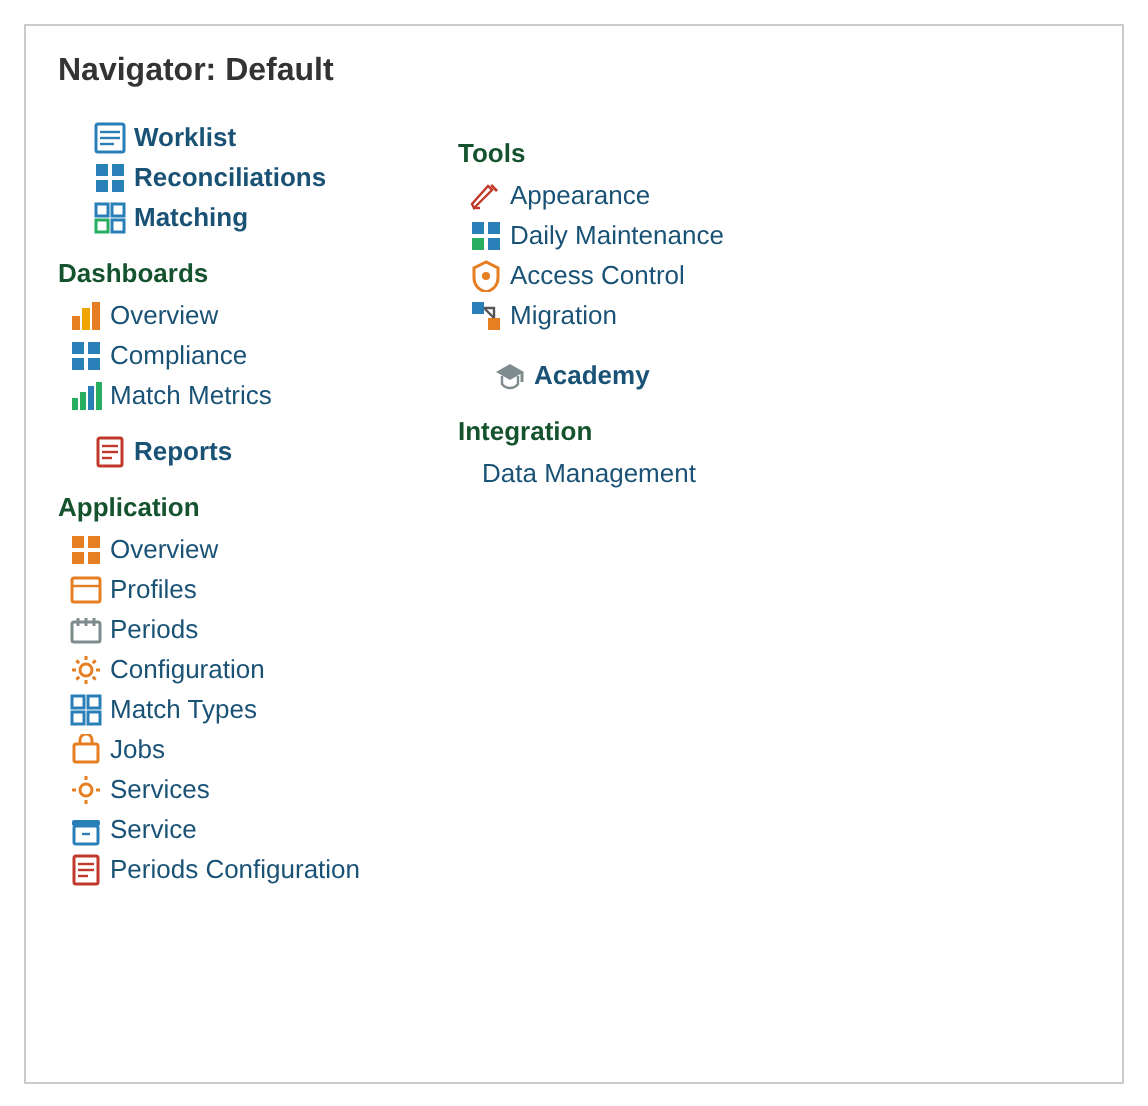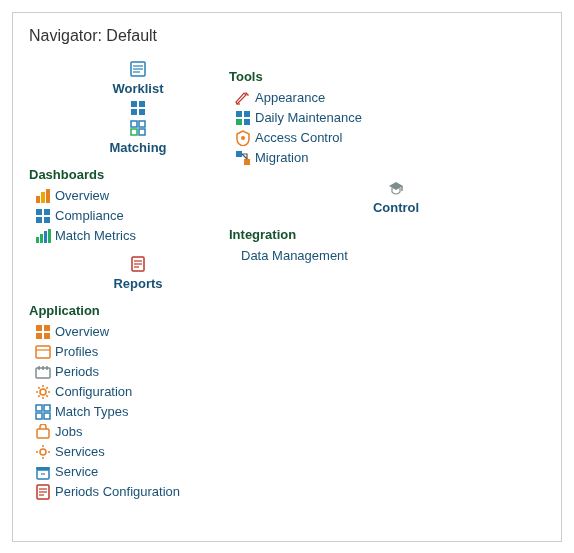--- a/index.html
+++ b/index.html
@@ -15,21 +15,21 @@
     }
     .container {
       width: 550px;
       min-height: 530px;
       border: 1px solid #ccc;
       background: #fff;
       padding: 14px 16px;
     }
     .page-title {
       font-size: 16px;
-      font-weight: normal;
+      font-weight: bold;
       color: #333;
       margin-bottom: 14px;
     }
     .columns {
       display: flex;
       gap: 0;
     }
     .col-left {
       width: 200px;
       flex-shrink: 0;
@@ -50,21 +50,20 @@
       gap: 4px;
       color: #1a5276;
       text-decoration: none;
       padding: 2px 0 2px 6px;
       cursor: pointer;
       font-size: 13px;
     }
     .nav-link.top-level {
       font-weight: bold;
       padding-left: 18px;
-      flex-direction: column;
     }
     .icon {
       display: inline-block;
       width: 16px;
       height: 16px;
       flex-shrink: 0;
       font-size: 12px;
       text-align: center;
       line-height: 16px;
     }
@@ -96,20 +95,21 @@
       </a>
       <a class="nav-link top-level">
         <span class="icon icon-reconciliations">
           <svg width="16" height="16" viewBox="0 0 16 16">
               <rect x="1" y="1" width="6" height="6" fill="#2980b9"></rect>
               <rect x="9" y="1" width="6" height="6" fill="#2980b9"></rect>
               <rect x="1" y="9" width="6" height="6" fill="#2980b9"></rect>
               <rect x="9" y="9" width="6" height="6" fill="#2980b9"></rect>
             </svg>
         </span>
+        <span>Reconciliations</span>
       </a>
       <a class="nav-link top-level">
         <span class="icon icon-matching">
           <svg width="16" height="16" viewBox="0 0 16 16">
               <rect x="1" y="1" width="6" height="6" fill="none" stroke="#2980b9" stroke-width="1.5"></rect>
               <rect x="9" y="1" width="6" height="6" fill="none" stroke="#2980b9" stroke-width="1.5"></rect>
               <rect x="1" y="9" width="6" height="6" fill="none" stroke="#27ae60" stroke-width="1.5"></rect>
               <rect x="9" y="9" width="6" height="6" fill="none" stroke="#2980b9" stroke-width="1.5"></rect>
             </svg>
         </span>
@@ -306,21 +306,21 @@
       </div>
 
       <a class="nav-link top-level" style="margin-top:10px;">
         <span class="icon">
           <svg width="16" height="16" viewBox="0 0 16 16">
               <path d="M8 2L1 6l7 4 7-4z" fill="#7f8c8d"></path>
               <path d="M4 8v4c0 0 1.5 2 4 2s4-2 4-2V8" fill="none" stroke="#7f8c8d" stroke-width="1.2"></path>
               <line x1="14" y1="6" x2="14" y2="11" stroke="#7f8c8d" stroke-width="1.5"></line>
             </svg>
         </span>
-        <span>Control</span>
+        <span>Academy</span>
       </a>
 
       <div class="section-header" style="margin-top:10px;">Integration</div>
       <div class="sub-items">
         <a class="nav-link">
           <span style="padding-left:6px;">Data Management</span>
         </a>
       </div>
     </div>
   </div>

